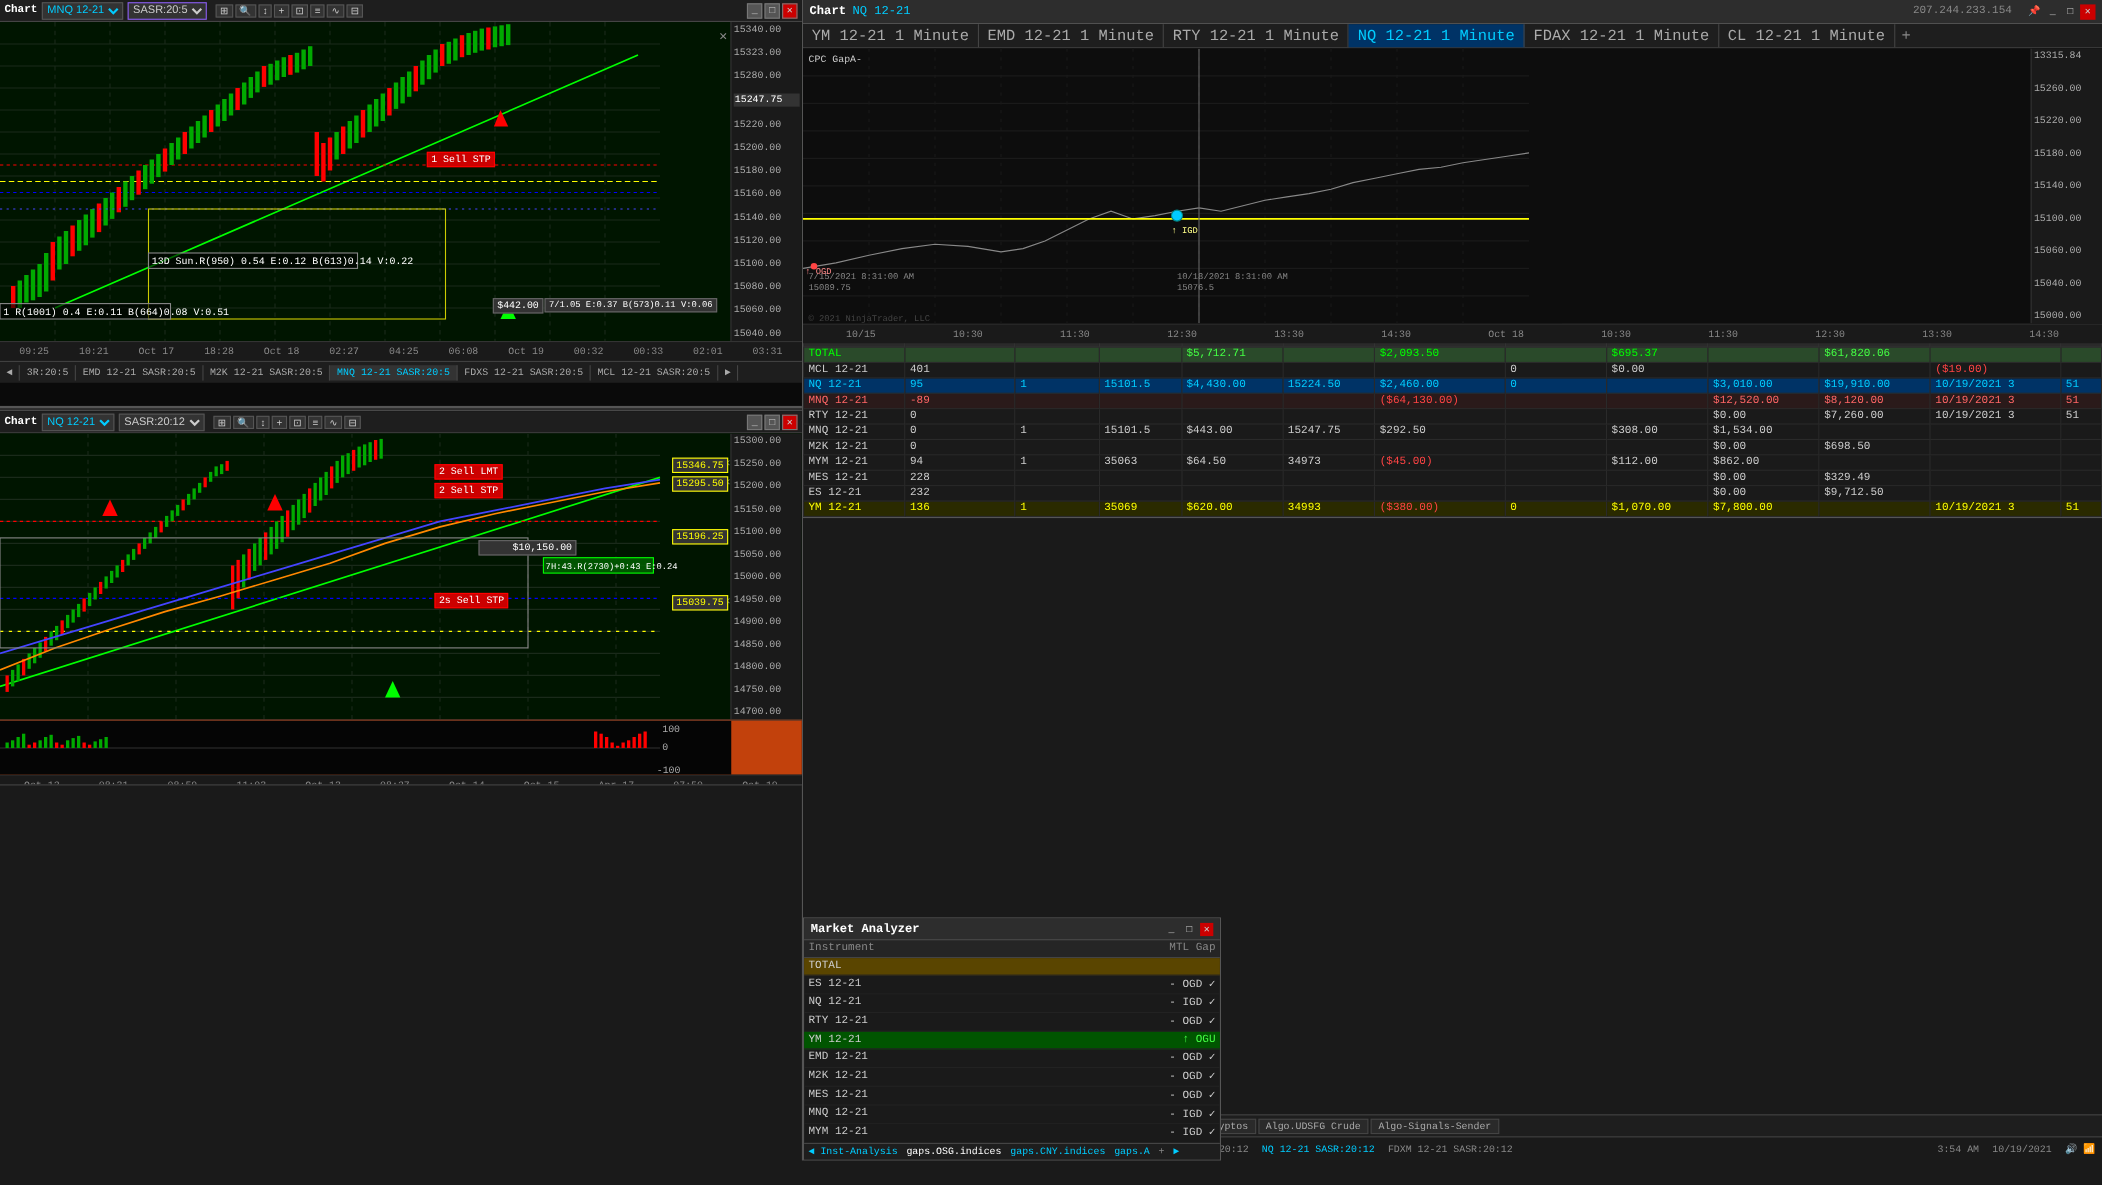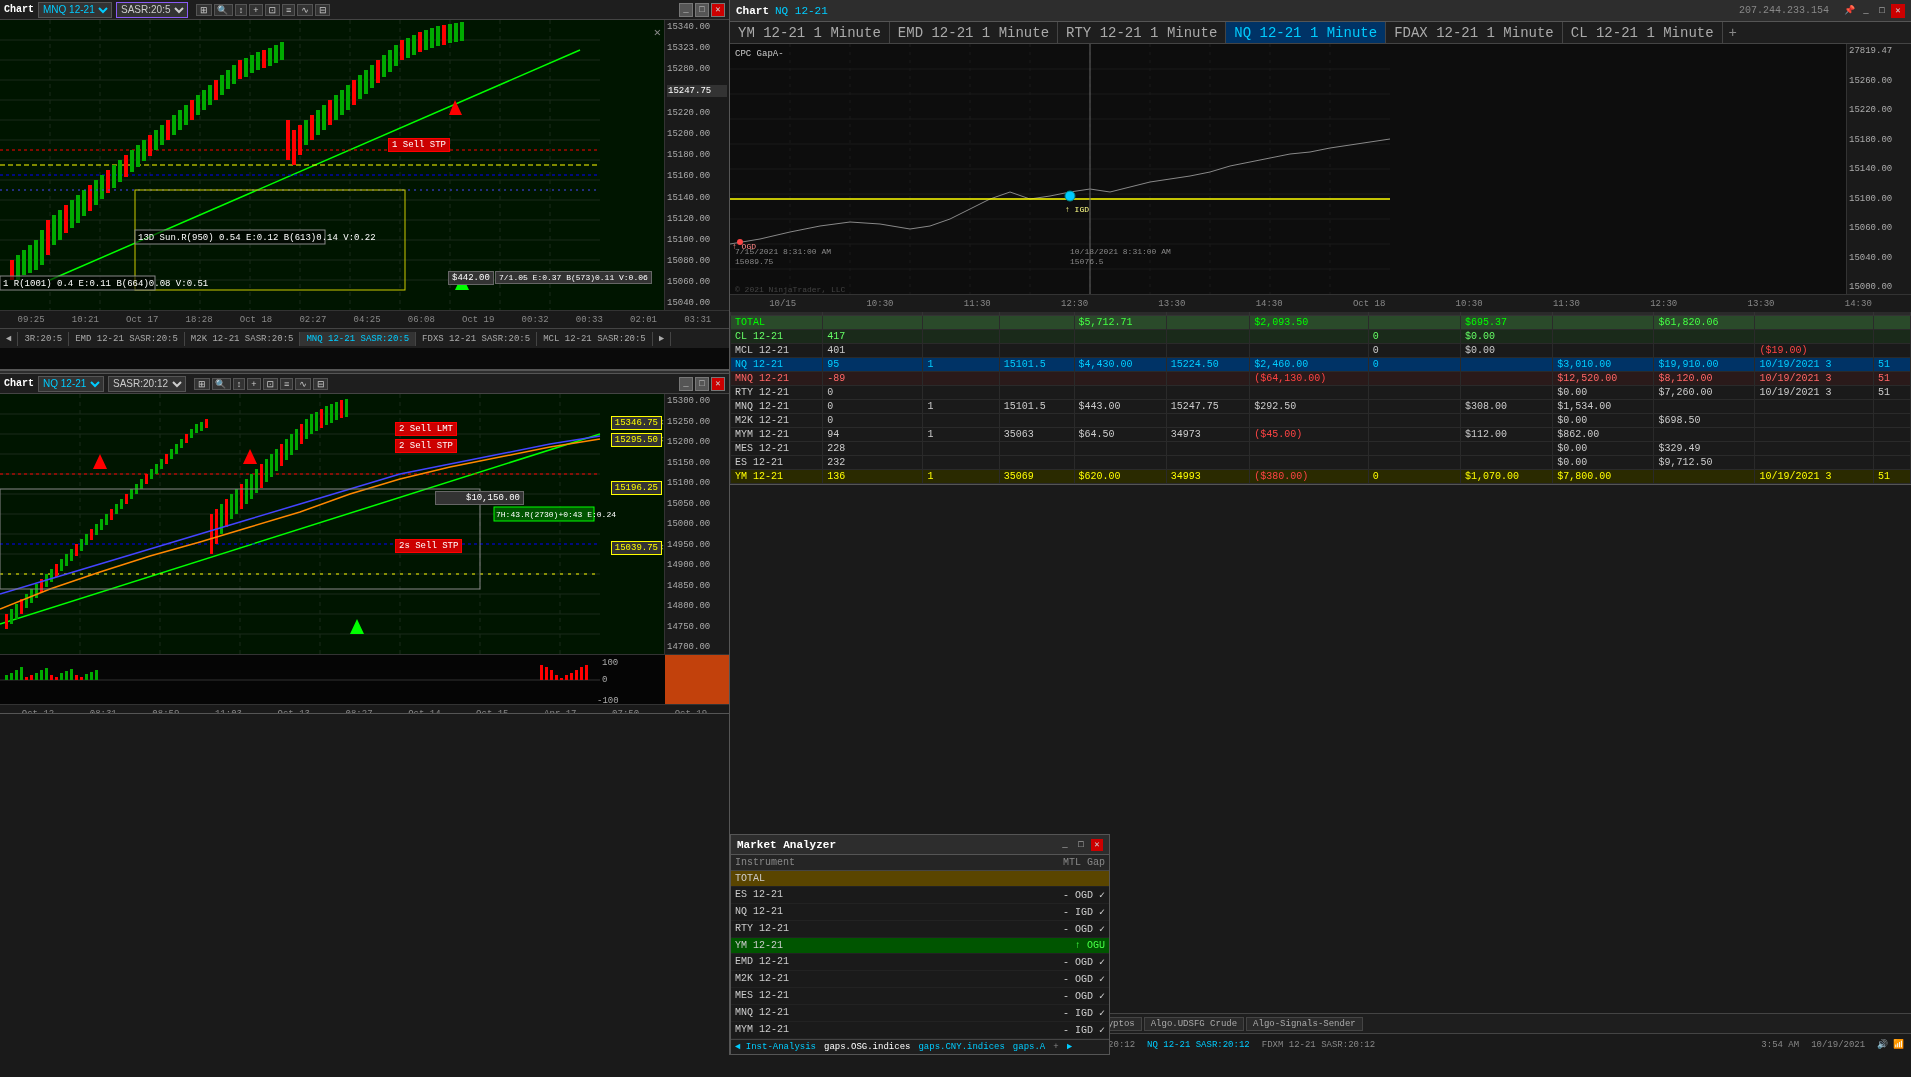--- a/index.html
+++ b/index.html
@@ -861,21 +861,21 @@
           <text x="5" y="220" fill="#888" font-size="8">15089.75</text>
           <text x="340" y="210" fill="#888" font-size="8">10/18/2021 8:31:00 AM</text>
           <text x="340" y="220" fill="#888" font-size="8">15076.5</text>
           <text x="2" y="205" fill="#ff8888" font-size="8">↑ OGD</text>
           <text x="335" y="168" fill="#ffff88" font-size="8">↑ IGD</text>
 
           <text x="5" y="248" fill="#444" font-size="8">© 2021 NinjaTrader, LLC</text>
         </svg>
 
         <div class="price-scale" style="height:250px;">
-          <span>27819.47</span>
+          <span>13315.84</span>
           <span>15260.00</span>
           <span>15220.00</span>
           <span>15180.00</span>
           <span>15140.00</span>
           <span>15100.00</span>
           <span>15060.00</span>
           <span>15040.00</span>
           <span>15000.00</span>
         </div>
       </div>
@@ -924,35 +924,20 @@
             <td class="td-green">$5,712.71</td>
             <td></td>
             <td>$2,093.50</td>
             <td></td>
             <td>$695.37</td>
             <td></td>
             <td class="td-green">$61,820.06</td>
             <td></td>
             <td></td>
           </tr>
-          <tr class="tr-green">
-            <td>CL 12-21</td>
-            <td>417</td>
-            <td></td>
-            <td></td>
-            <td></td>
-            <td></td>
-            <td></td>
-            <td>0</td>
-            <td>$0.00</td>
-            <td></td>
-            <td></td>
-            <td></td>
-            <td></td>
-          </tr>
           <tr class="tr-normal">
             <td>MCL 12-21</td>
             <td>401</td>
             <td></td>
             <td></td>
             <td></td>
             <td></td>
             <td></td>
             <td>0</td>
             <td>$0.00</td>

